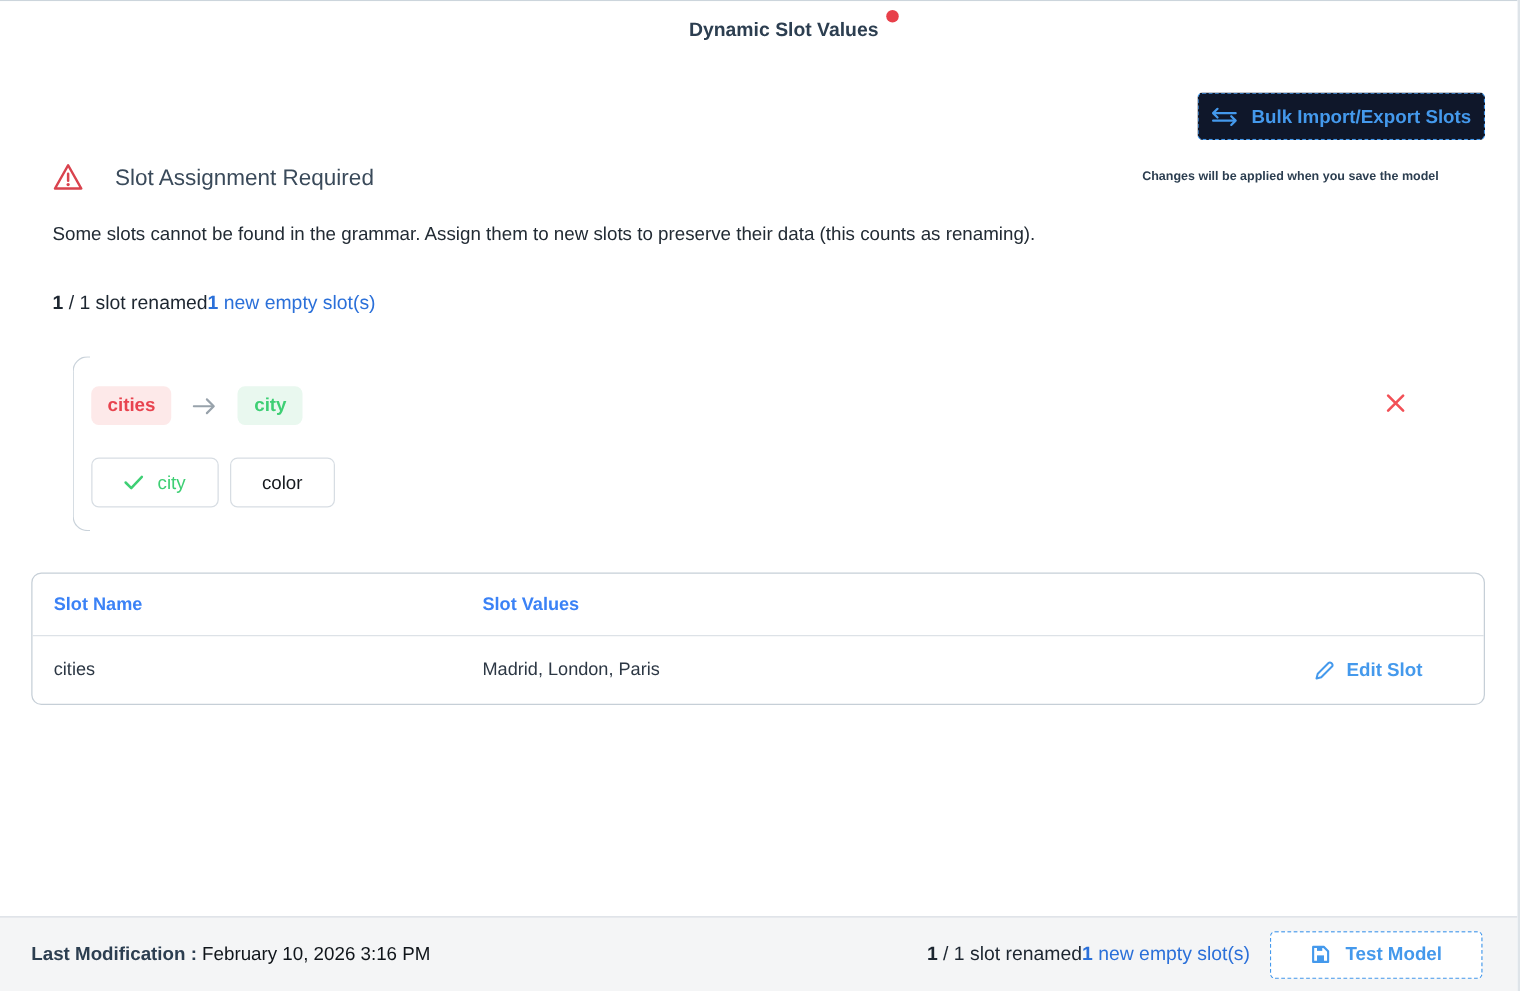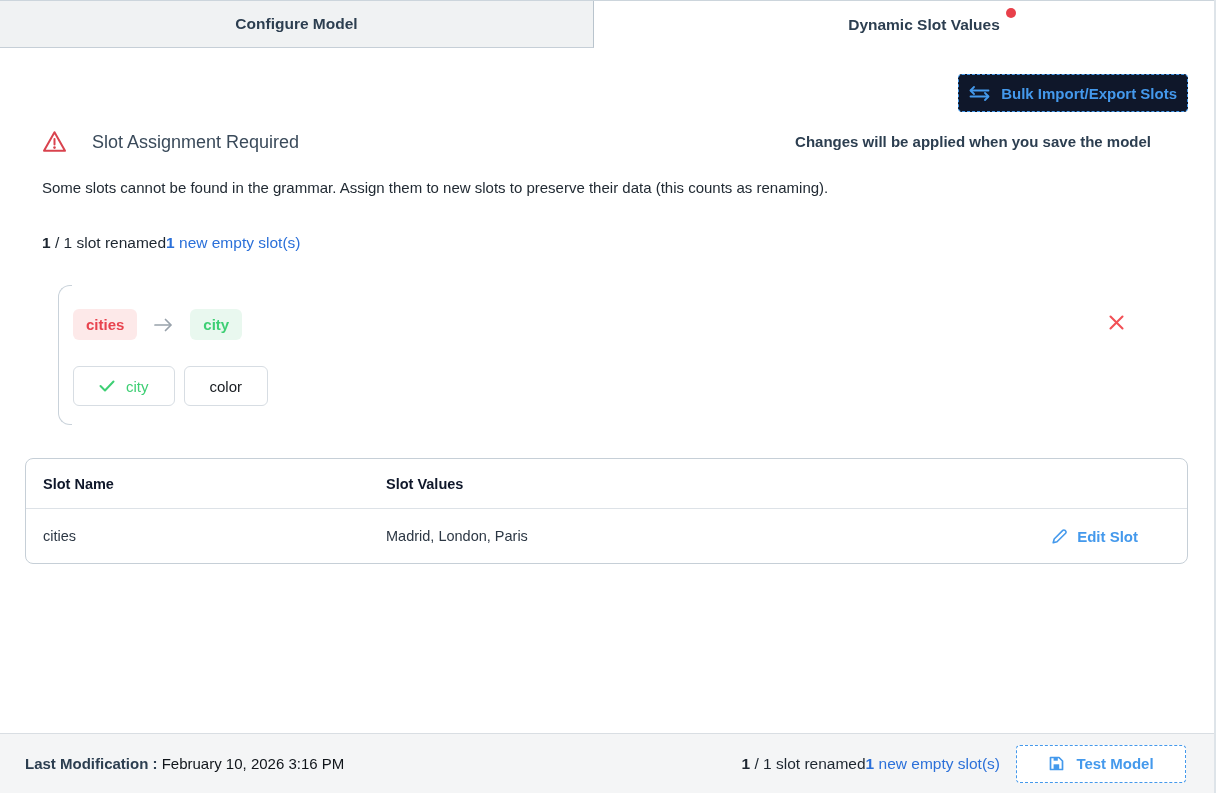--- a/index.html
+++ b/index.html
@@ -13,21 +13,21 @@
   .tab.active { flex:1; background:#fff;padding-left:40px; }
   .tab-label-wrap { position:relative; }
   .notif-dot { position:absolute; right:-16px; top:-8px; width:10px; height:10px; border-radius:50%; background:#e8404a; }
 
   
   .bulk-btn { position:absolute; top:74px; right:26px; height:38px; display:flex; align-items:center; gap:11px; padding:0 10px; background:#0f172a; border:1px dashed #4499ec; border-radius:4px; color:#4499ec; font-weight:bold; font-size:15px; cursor:pointer; font-family:inherit; }
 
   
   .warn-row { position:absolute; top:130px; left:42px; right:63px; display:flex; justify-content:space-between; align-items:center; }
   .warn-title { display:flex; align-items:flex-end; gap:25px; font-size:18px; color:#3a4a5a; }
-  .save-note { font-weight:bold; font-size:15px; color:#2c3e50; }
+  .save-note { font-weight:bold; font-size:10px; color:#2c3e50; }
   .desc { position:absolute; top:179px; left:42px; font-size:15px; color:#222b34; }
 
   
   .status-line { position:absolute; top:234px; left:42px; font-size:15.5px; color:#1d2630; }
   .bold { font-weight:bold; }
   .link-blue { color:#2b70d9; text-decoration:none; cursor:pointer; }
   .status-gap { }
 
   
   .assign-card { position:absolute; top:285px; left:58px; right:80px; height:140px; }
@@ -37,43 +37,40 @@
   .badge.red { background:#fde9e9; color:#e8434e; }
   .badge.green { background:#e9f8ef; color:#3ecf74; }
   .close-btn { position:absolute; right:9px; top:29px; background:none; border:none; cursor:pointer; line-height:0; }
   .options-row { position:absolute; left:15px; top:81px; display:flex; gap:9px; }
   .opt-btn { height:40px; padding:0 25px; background:#fff; border:1px solid #d7dde3; border-radius:6px; display:flex; align-items:center; justify-content:center; gap:11px; font-size:15px; cursor:pointer; font-family:inherit; }
   .opt-btn.selected { color:#3ecf74; }
   .opt-btn.plain { color:#15191e; }
 
   
   .slots-table { position:absolute; top:458px; left:25px; right:26px; border:1px solid #c6cfd7; border-radius:8px; background:#fff; }
-  .t-header { display:flex; height:50px; align-items:center; border-bottom:1px solid #dde2e7; font-weight:bold; font-size:14.5px; color:#0f172a; }
+  .t-header { display:flex; height:50px; align-items:center; border-bottom:1px solid #dde2e7; font-weight:bold; font-size:14.5px; color:#3b82f6; }
   .t-row { display:flex; height:54px; align-items:center; font-size:14.5px; color:#2c3744; }
   .c-name { width:360px; padding-left:17px; }
   .c-values { flex:1; }
   .edit-btn { display:flex; align-items:center; gap:9px; margin-right:49px; background:none; border:none; color:#4499ec; font-weight:bold; font-size:15px; cursor:pointer; font-family:inherit; }
 
   
   .footer { position:absolute; left:0; right:0; bottom:0; height:60px; background:#f4f5f6; border-top:1px solid #d9dee3; display:flex; align-items:center; padding:0 28px 0 25px; gap:15px; }
   .lastmod { font-size:15px; color:#10151a; }
   .lastmod .lbl { font-weight:bold; color:#2c3e50; }
   .footer-status { margin-left:auto; font-size:15.5px; color:#1d2630; margin-right:1px; }
   .save-btn { height:38px; width:170px; background:#fff; border:1px dashed #4499ec; border-radius:4px; color:#4499ec; font-weight:bold; font-size:15px; display:flex; align-items:center; justify-content:center; gap:11px; cursor:pointer; font-family:inherit; }
   .qt-btn { height:38px; width:160px; background:#bfcad4; border:none; border-radius:4px; color:#fff; font-weight:bold; font-size:15.5px; display:flex; align-items:center; justify-content:center; gap:13px; cursor:default; font-family:inherit; }
 </style>
 </head>
 <body>
 
 <div id="app">
 
   <div class="tabbar">
-    <div class="tab inactive">
-      <span>Configure Model</span>
-    </div>
     <div class="tab active">
       <span class="tab-label-wrap">
         <span>Dynamic Slot Values</span>
         <span class="notif-dot"></span>
       </span>
     </div>
   </div>
 
   <button class="bulk-btn">
     <span style="line-height:0;">

